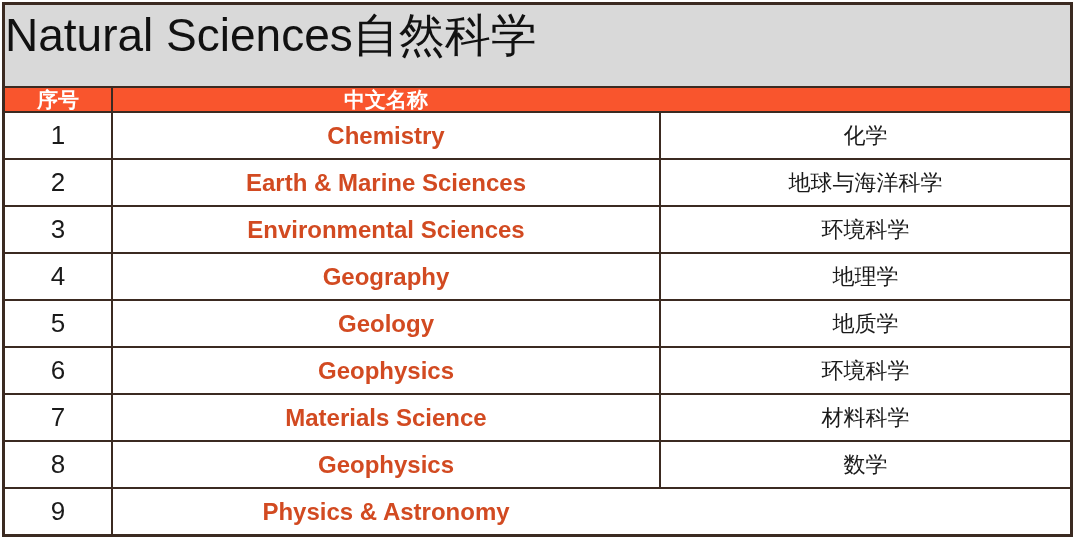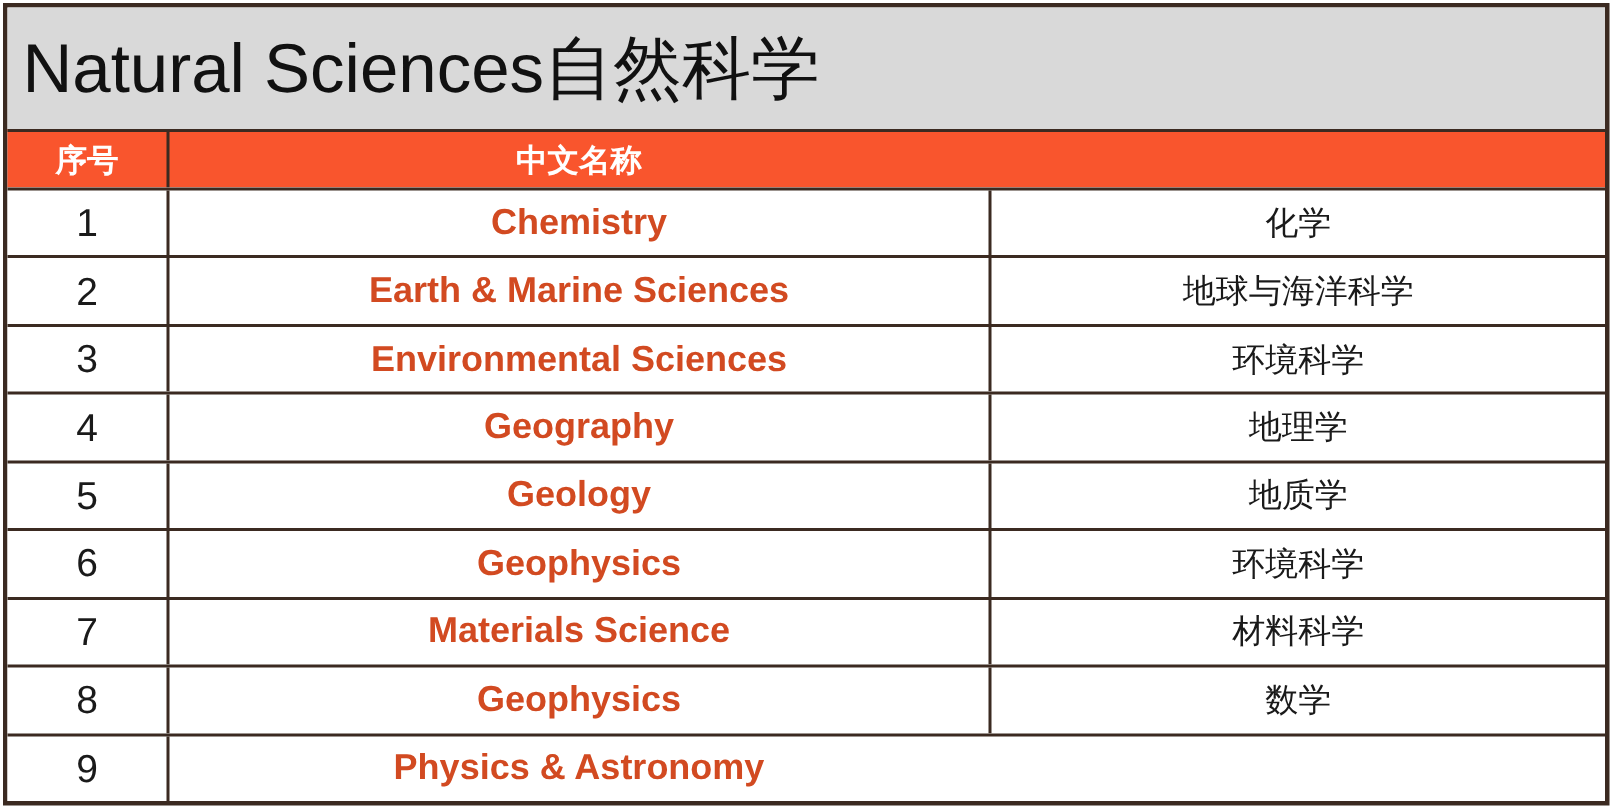--- a/index.html
+++ b/index.html
@@ -15,22 +15,21 @@
     width: 1071px; height: 535px;
     border: 3px solid var(--border, #3B2A21);
     background: #ffffff;
     display: flex;
     flex-direction: column;
   }
   .title-bar {
     height: 81px;
     background: var(--title-bg, #D9D9D9);
     display: flex;
-    align-items: center;
-    padding-left: 10px;
+    align-items: flex-start;
     font-size: 46px;
     font-weight: 400;
     color: #111111;
     letter-spacing: 0px;
     white-space: nowrap;
   }
   .row {
     display: grid;
     grid-template-columns: 106px 548px 1fr;
     border-top: 2px solid var(--border, #3B2A21);
@@ -41,21 +40,21 @@
     align-items: center;
     justify-content: center;
     text-align: center;
     overflow: hidden;
     white-space: nowrap;
   }
   .row > div + div {
     border-left: 2px solid var(--border, #3B2A21);
   }
   .header-row {
-    height: 39px;
+    height: 25px;
     background: var(--header-bg, #F9552D);
     color: var(--header-text, #FFFFFF);
     font-weight: 700;
     font-size: 21px;
   }
   .data-row {
     height: 45px;
     background: #ffffff;
     flex: 1 1 auto;
   }

